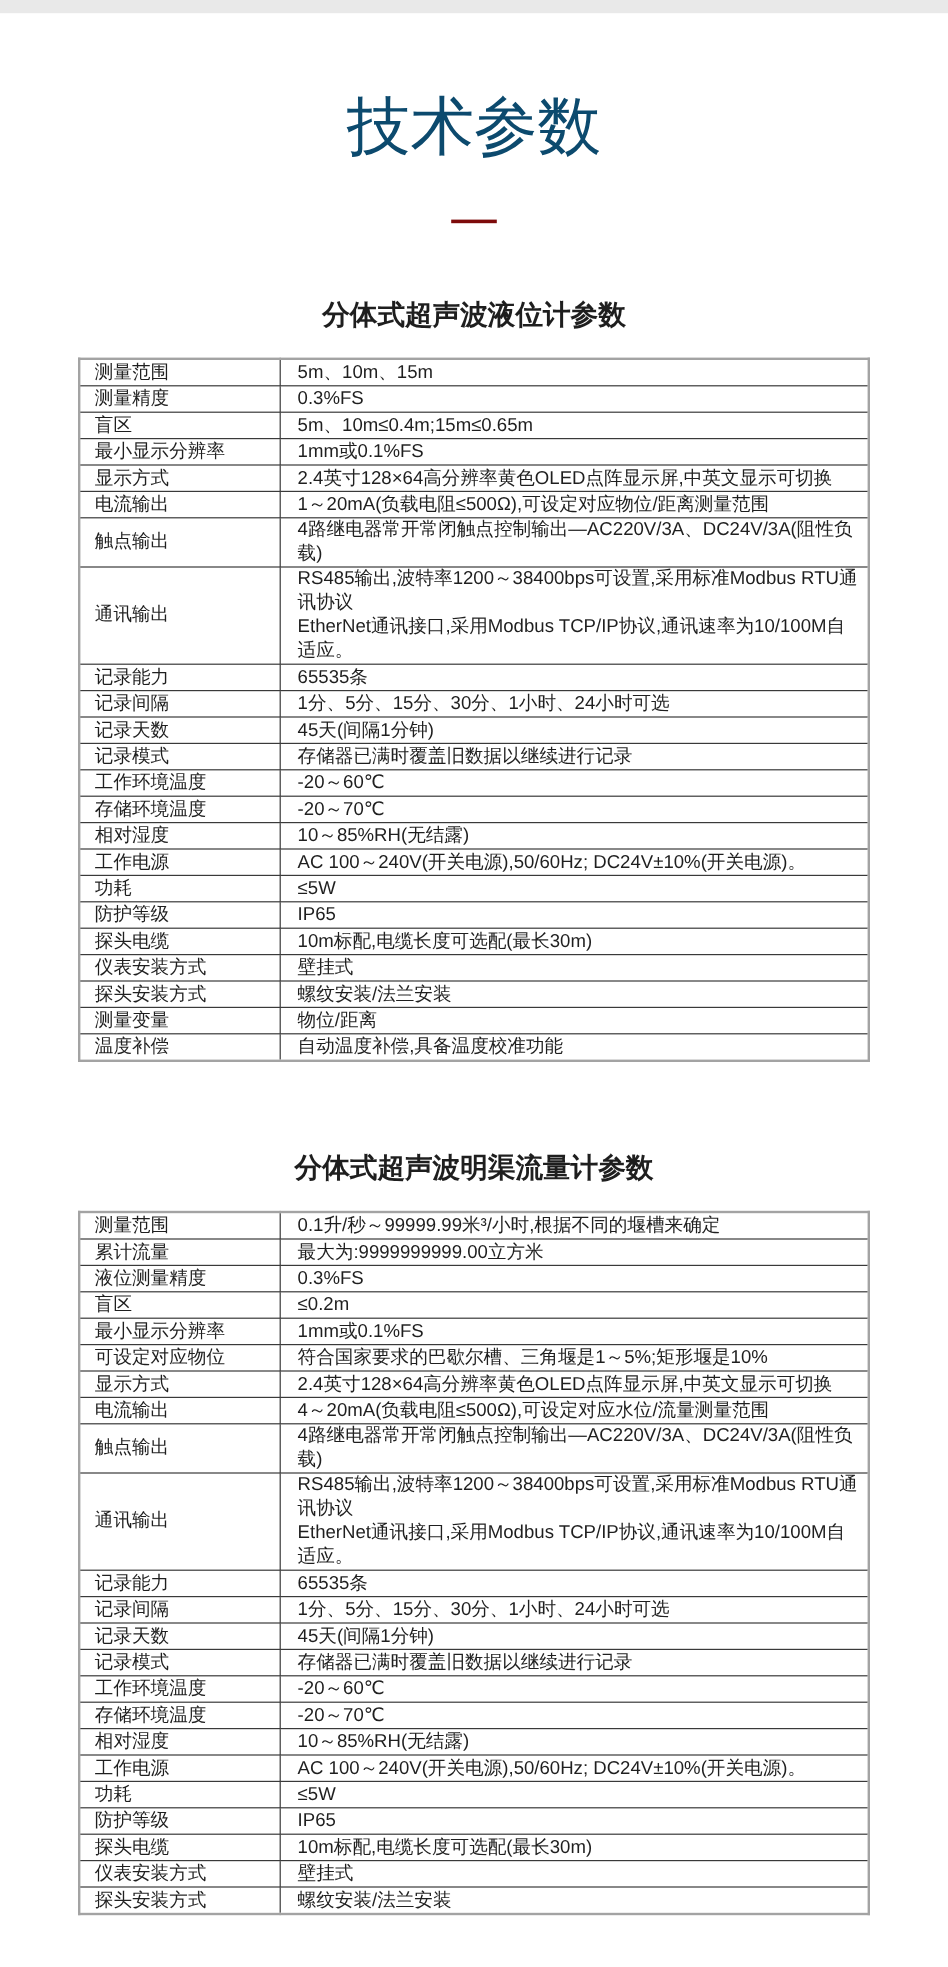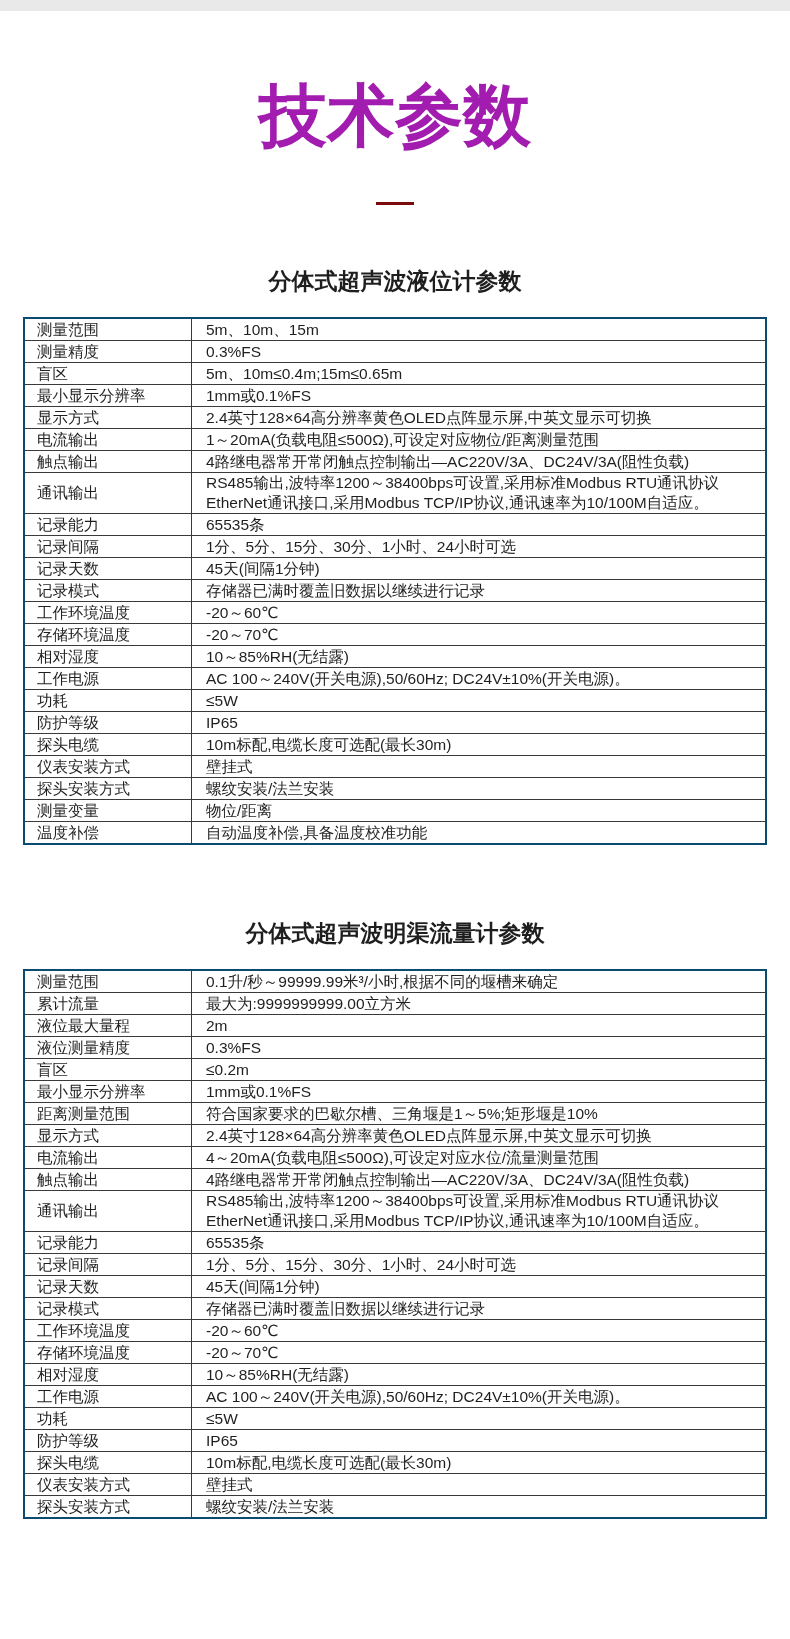--- a/index.html
+++ b/index.html
@@ -11,47 +11,47 @@
     overflow:hidden;
     position:relative;
   }
   .topbar{
     width:790px;height:11px;
     background:#e9e9e9;
   }
   .main-title{
     margin:62px 0 0 0;
     text-align:center;
-    font-size:68px;
-    font-weight:700;
+    font-size:53px;
+    font-weight:400;
     line-height:1.25;
-    color:#a21caf;
+    color:#0c4a6e;
     letter-spacing:0px;
   }
   .accent-dash{
     width:38px;height:3px;
     background:#7d0a0a;
     margin:44px auto 0 auto;
   }
   .section-title{
     margin:58px 0 0 0;
     text-align:center;
     font-size:23px;
     font-weight:800;
     line-height:36px;
     color:#1e1e1e;
   }
   .section-title.second{
     margin-top:70px;
   }
   table.spec{
-    width:744px;
+    width:660px;
     margin:18px auto 0 auto;
     border-collapse:collapse;
-    border:2px solid #0c4a6e;
+    border:2px solid #a3a3a3;
     table-layout:fixed;
   }
   table.spec td{
     border:1px solid #3a3a3a;
     font-size:15.5px;
     line-height:20px;
     height:21px;
     padding:0 6px 0 12px;
     vertical-align:middle;
     color:#1f1f1f;
@@ -179,37 +179,33 @@
   <tbody>
       <tr>
         <td class="c1">测量范围</td>
         <td class="c2">0.1升/秒～99999.99米³/小时,根据不同的堰槽来确定</td>
       </tr>
       <tr>
         <td class="c1">累计流量</td>
         <td class="c2">最大为:9999999999.00立方米</td>
       </tr>
       <tr>
-        <td class="c1">液位最大量程</td>
-        <td class="c2">2m</td>
-      </tr>
-      <tr>
         <td class="c1">液位测量精度</td>
         <td class="c2">0.3%FS</td>
       </tr>
       <tr>
         <td class="c1">盲区</td>
         <td class="c2">≤0.2m</td>
       </tr>
       <tr>
         <td class="c1">最小显示分辨率</td>
         <td class="c2">1mm或0.1%FS</td>
       </tr>
       <tr>
-        <td class="c1">距离测量范围</td>
+        <td class="c1">可设定对应物位</td>
         <td class="c2">符合国家要求的巴歇尔槽、三角堰是1～5%;矩形堰是10%</td>
       </tr>
       <tr>
         <td class="c1">显示方式</td>
         <td class="c2">2.4英寸128×64高分辨率黄色OLED点阵显示屏,中英文显示可切换</td>
       </tr>
       <tr>
         <td class="c1">电流输出</td>
         <td class="c2">4～20mA(负载电阻≤500Ω),可设定对应水位/流量测量范围</td>
       </tr>

